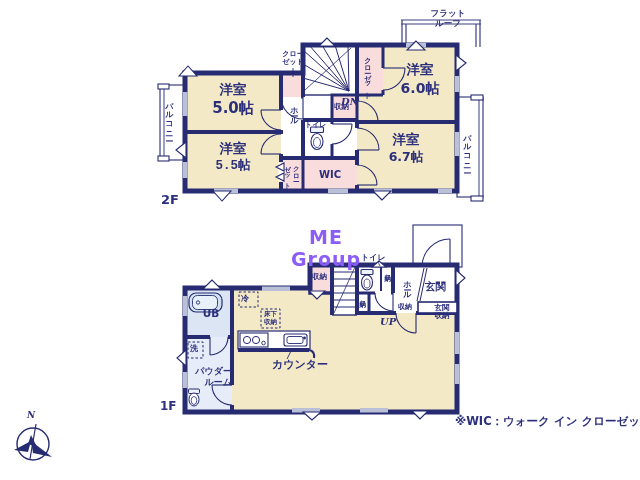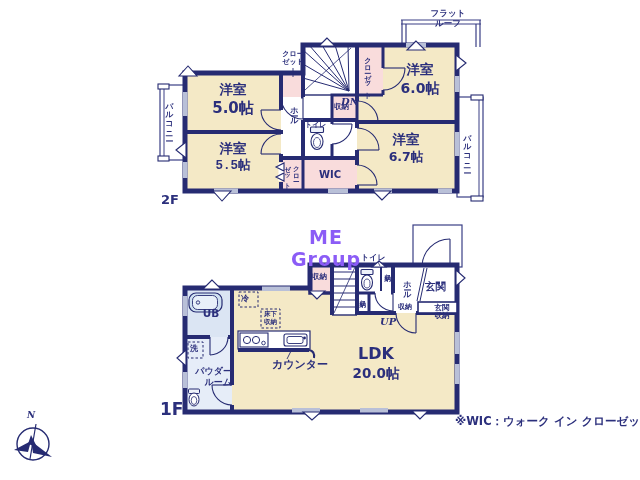--- a/index.html
+++ b/index.html
@@ -257,21 +257,21 @@
     <line x1="30" y1="459" x2="36" y2="424" stroke="#262b72" stroke-width="1.2"></line>
     <path d="M14,450 L31,441 L28,452 Z" fill="#262b72"></path>
     <path d="M31,441 L52,457 L33,453 Z" fill="#262b72"></path>
     <path d="M28,444 L37,447 L31,435 Z" fill="#262b72"></path>
   </g>
 </svg>
 
 <div class="lbl wm c" style="left:280px;top:226px;width:92px;font-size:19px;">ME Group</div>
 <div class="lbl ftn" style="left:455px;top:415px;font-size:11.5px;">※WIC：ウォーク イン クローゼット</div>
 <div class="lbl" style="left:161px;top:192px;font-size:13px;">2F</div>
-<div class="lbl" style="left:160px;top:399px;font-size:17px;">1F</div>
+<div class="lbl" style="left:160px;top:399px;font-size:12px;">1F</div>
 <div class="lbl it" style="left:27px;top:410px;font-size:9px;">N</div>
 
 <div class="lbl c" style="left:198px;top:82px;width:70px;">
   <div style="font-size:13.5px;">洋室</div>
   <div style="font-size:15px;margin-top:2px;">5.0帖</div>
 </div>
 <div class="lbl c" style="left:384px;top:62px;width:72px;">
   <div style="font-size:13.5px;">洋室</div>
   <div style="font-size:14px;margin-top:2px;">6.0帖</div>
 </div>
@@ -298,24 +298,20 @@
 <div class="lbl two-col" style="left:283px;top:161px;">
   <span class="vert" style="font-size:6.5px;">クロー</span>
   <span class="vert" style="font-size:6.5px;">ゼット</span>
 </div>
 <div class="lbl vert" style="left:289px;top:101px;font-size:8px;">ホール</div>
 <div class="lbl" style="left:334px;top:103px;font-size:7.5px;">収納</div>
 <div class="lbl" style="left:305px;top:121px;font-size:7px;">トイレ</div>
 <div class="lbl c" style="left:311px;top:169px;width:38px;font-size:10px;">WIC</div>
 <div class="lbl it" style="left:306px;top:96px;font-size:10px;margin-left:35px;">DN</div>
 
-<div class="lbl c" style="left:332px;top:345px;width:88px;">
-  <div style="font-size:16px;">LDK</div>
-  <div style="font-size:13.5px;margin-top:2px;">20.0帖</div>
-</div>
 <div class="lbl" style="left:241px;top:294px;font-size:8px;">冷</div>
 <div class="lbl c" style="left:262px;top:311px;width:17px;font-size:6.5px;">
   <div>床下</div>
   <div>収納</div>
 </div>
 <div class="lbl" style="left:272px;top:359px;font-size:11px;">カウンター</div>
 <div class="lbl it" style="left:337px;top:316px;font-size:10px;margin-left:43px;">UP</div>
 <div class="lbl" style="left:312px;top:273px;font-size:7.5px;">収納</div>
 <div class="lbl" style="left:361px;top:253px;font-size:8px;">トイレ</div>
 <div class="lbl vert" style="left:383px;top:269px;font-size:6.5px;">収納</div>

